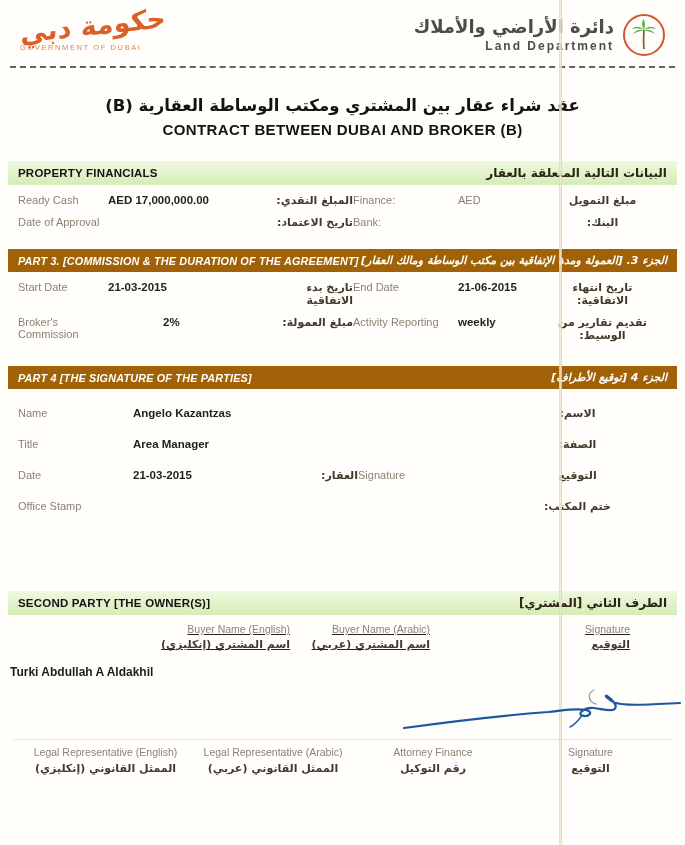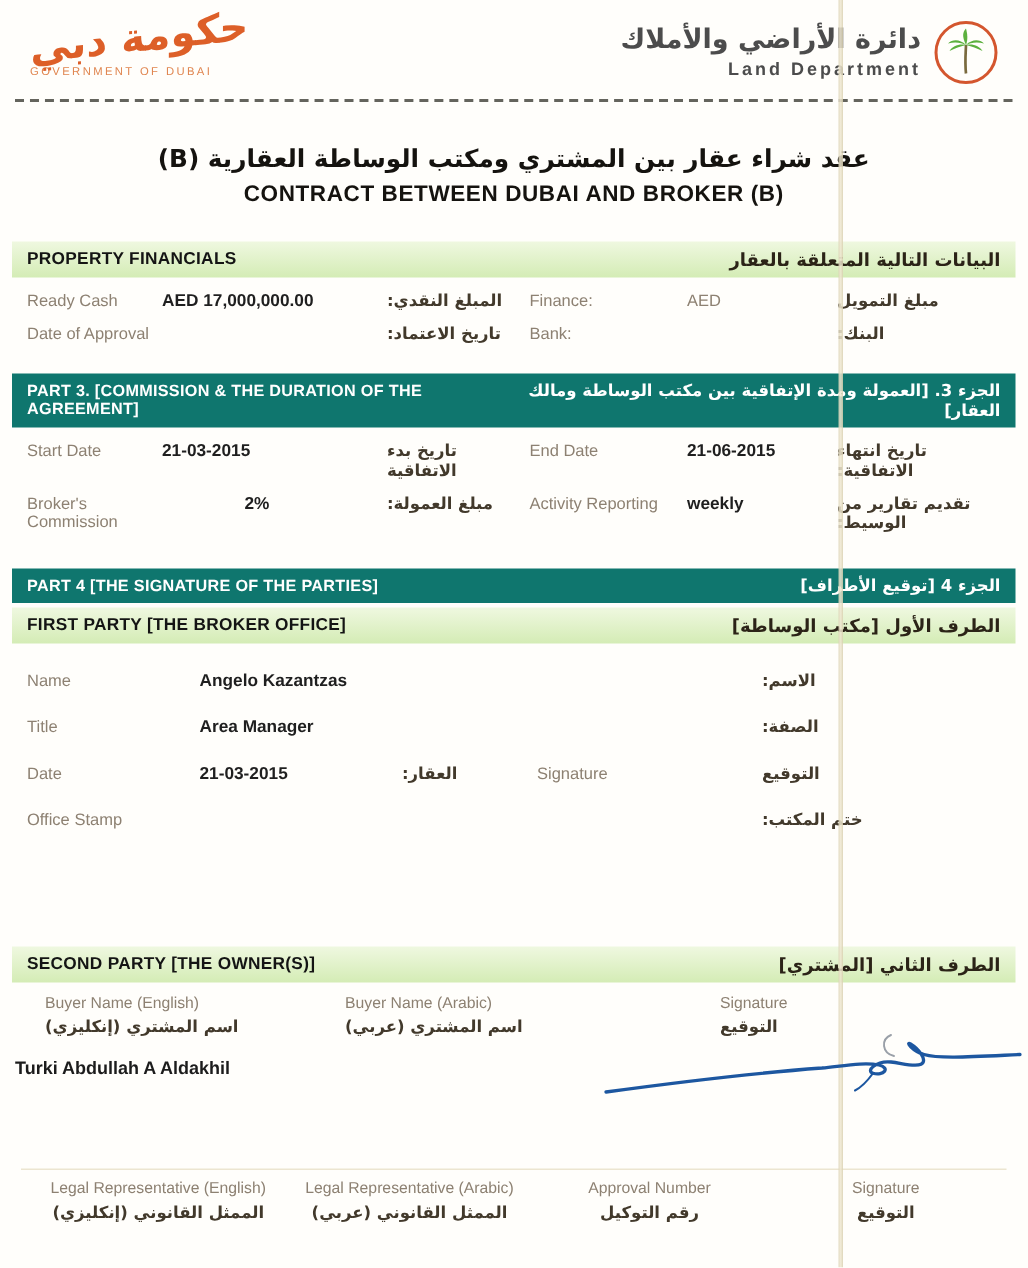--- a/index.html
+++ b/index.html
@@ -41,48 +41,48 @@
   .title-block{text-align:center;margin-top:28px;}
   .title-ar{font-family:"DejaVu Sans", sans-serif;font-size:16.5px;font-weight:bold;color:#15130f;direction:rtl;}
   .title-en{font-size:15px;font-weight:bold;letter-spacing:.4px;color:#15130f;margin-top:6px;}
   .cn-row{display:flex;justify-content:center;align-items:baseline;gap:26px;margin-top:20px;font-size:11px;}
   .cn-label{color:#8d8172;}
   .cn-value{color:#2a2a2a;font-weight:bold;font-size:11.5px;letter-spacing:.3px;}
   .cn-ar{font-family:"DejaVu Sans", sans-serif;font-weight:bold;color:#3d3427;font-size:12px;direction:rtl;}
   
   .bar{margin:0 8px;padding:5px 10px;display:flex;justify-content:space-between;align-items:center;}
   .bar-light{background:linear-gradient(180deg,#eff8e0 0%,#d4ecb5 100%);}
-  .bar-bright{background:#0f766e;}
+  .bar-bright{background:#a16207;font-style:italic;}
   .bar-light .b-en{font-weight:bold;color:#141414;font-size:11.5px;letter-spacing:.2px;}
   .bar-light .b-ar{font-family:"DejaVu Sans", sans-serif;font-weight:bold;color:#2b2317;font-size:12px;direction:rtl;}
   .bar-bright .b-en{font-weight:bold;color:#ffffff;font-size:10.8px;letter-spacing:.2px;}
   .bar-bright .b-ar{font-family:"DejaVu Sans", sans-serif;font-weight:bold;color:#ffffff;font-size:11px;direction:rtl;}
   .mt197{margin-top:23px;}
   .mt20{margin-top:20px;}
   .mt23{margin-top:24px;}
   .mt3{margin-top:3px;}
   .mt76{margin-top:78px;}
   
   .fin-row{
     display:grid;grid-template-columns:90px 150px 95px 105px 100px 1fr;
     margin:0 8px;padding:9px 10px 0 10px;font-size:11px;align-items:baseline;
   }
   .label{color:#8d8172;}
   .value{color:#1f1f1f;font-weight:bold;font-size:11.5px;}
-  .arl{font-family:"DejaVu Sans", sans-serif;font-weight:bold;color:#42392b;font-size:11px;direction:rtl;text-align:left;}
-  .ar-right{text-align:left;padding-right:20px;direction:rtl;}
+  .arl{font-family:"DejaVu Sans", sans-serif;font-weight:bold;color:#42392b;font-size:11px;direction:rtl;text-align:right;}
+  .ar-right{text-align:center;padding-right:20px;direction:rtl;}
   .ti{padding-left:55px;}
   
   .fp-row{
     display:grid;grid-template-columns:115px 135px 90px 150px 1fr;
     margin:0 8px;padding:18px 10px 0 10px;font-size:11px;align-items:baseline;
   }
   
   .sp-cols{position:relative;height:38px;margin-top:8px;font-size:10.5px;}
-  .sp-col{position:absolute;text-align:left;}
+  .sp-col{position:absolute;text-align:right;text-decoration:underline;}
   .sp-col .en{color:#8d8172;display:block;}
   .sp-col .arx{font-family:"DejaVu Sans", sans-serif;font-weight:bold;color:#42392b;font-size:11px;display:block;margin-top:3px;direction:rtl;}
   .sp1{left:30px;width:260px;}
   .sp2{left:230px;width:200px;}
   .sp3{left:480px;width:150px;}
   .buyer-name{margin:4px 0 0 10px;font-size:12px;font-weight:bold;color:#1c1c1c;}
   
   .sig-svg{position:absolute;left:398px;top:684px;z-index:6;}
   
   .legal-line{margin:60px 14px 0 14px;border-top:1px solid #ece5d0;}
@@ -169,24 +169,20 @@
     <span class="arl">مبلغ العمولة:</span>
     <span class="label">Activity Reporting</span>
     <span class="value">weekly</span>
     <span class="arl ar-right">تقديم تقارير من الوسيط:</span>
   </div>
 
   <div class="bar bar-bright mt23">
     <span class="b-en">PART 4 [THE SIGNATURE OF THE PARTIES]</span>
     <span class="b-ar">الجزء 4 [توقيع الأطراف]</span>
   </div>
-  <div class="bar bar-light mt3">
-    <span class="b-en">FIRST PARTY [THE BROKER OFFICE]</span>
-    <span class="b-ar">الطرف الأول [مكتب الوساطة]</span>
-  </div>
 
   <div class="fp-row">
     <span class="label">Name</span>
     <span class="value">Angelo Kazantzas</span>
     <span class="arl"></span>
     <span class="label"></span>
     <span class="arl ar-right">الاسم:</span>
   </div>
   <div class="fp-row">
     <span class="label">Title</span>
@@ -240,21 +236,21 @@
   <div class="legal-cols">
     <div class="lg-col lg1">
       <span class="en">Legal Representative (English)</span>
       <span class="arx">الممثل القانوني (إنكليزي)</span>
     </div>
     <div class="lg-col lg2">
       <span class="en">Legal Representative (Arabic)</span>
       <span class="arx">الممثل القانوني (عربي)</span>
     </div>
     <div class="lg-col lg3">
-      <span class="en">Approval Number</span>
+      <span class="en">Attorney Finance</span>
       <span class="arx">رقم التوكيل</span>
     </div>
     <div class="lg-col lg4">
       <span class="en">Signature</span>
       <span class="arx">التوقيع</span>
     </div>
   </div>
 </div>
 
 </body></html>

